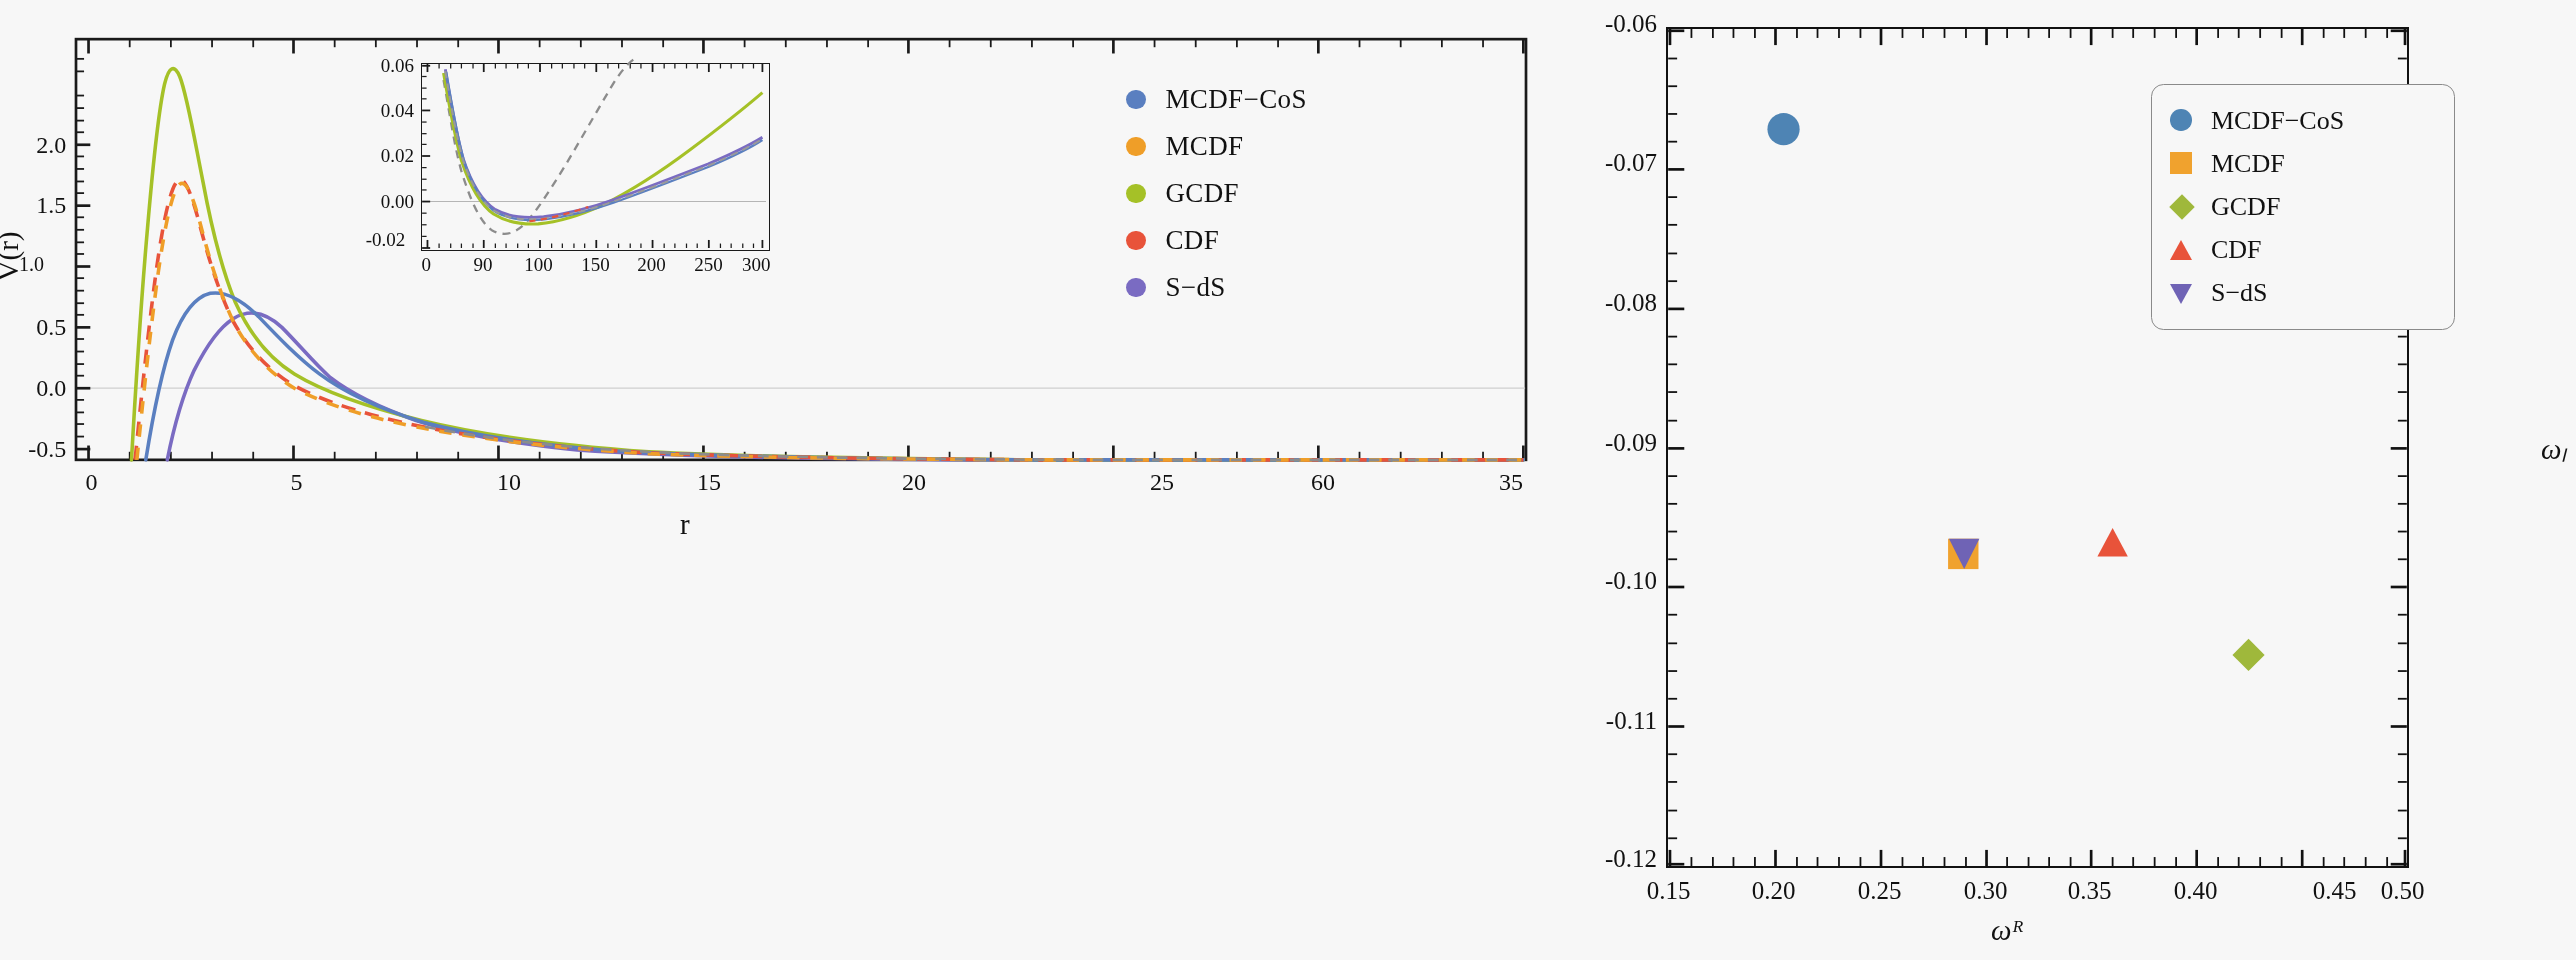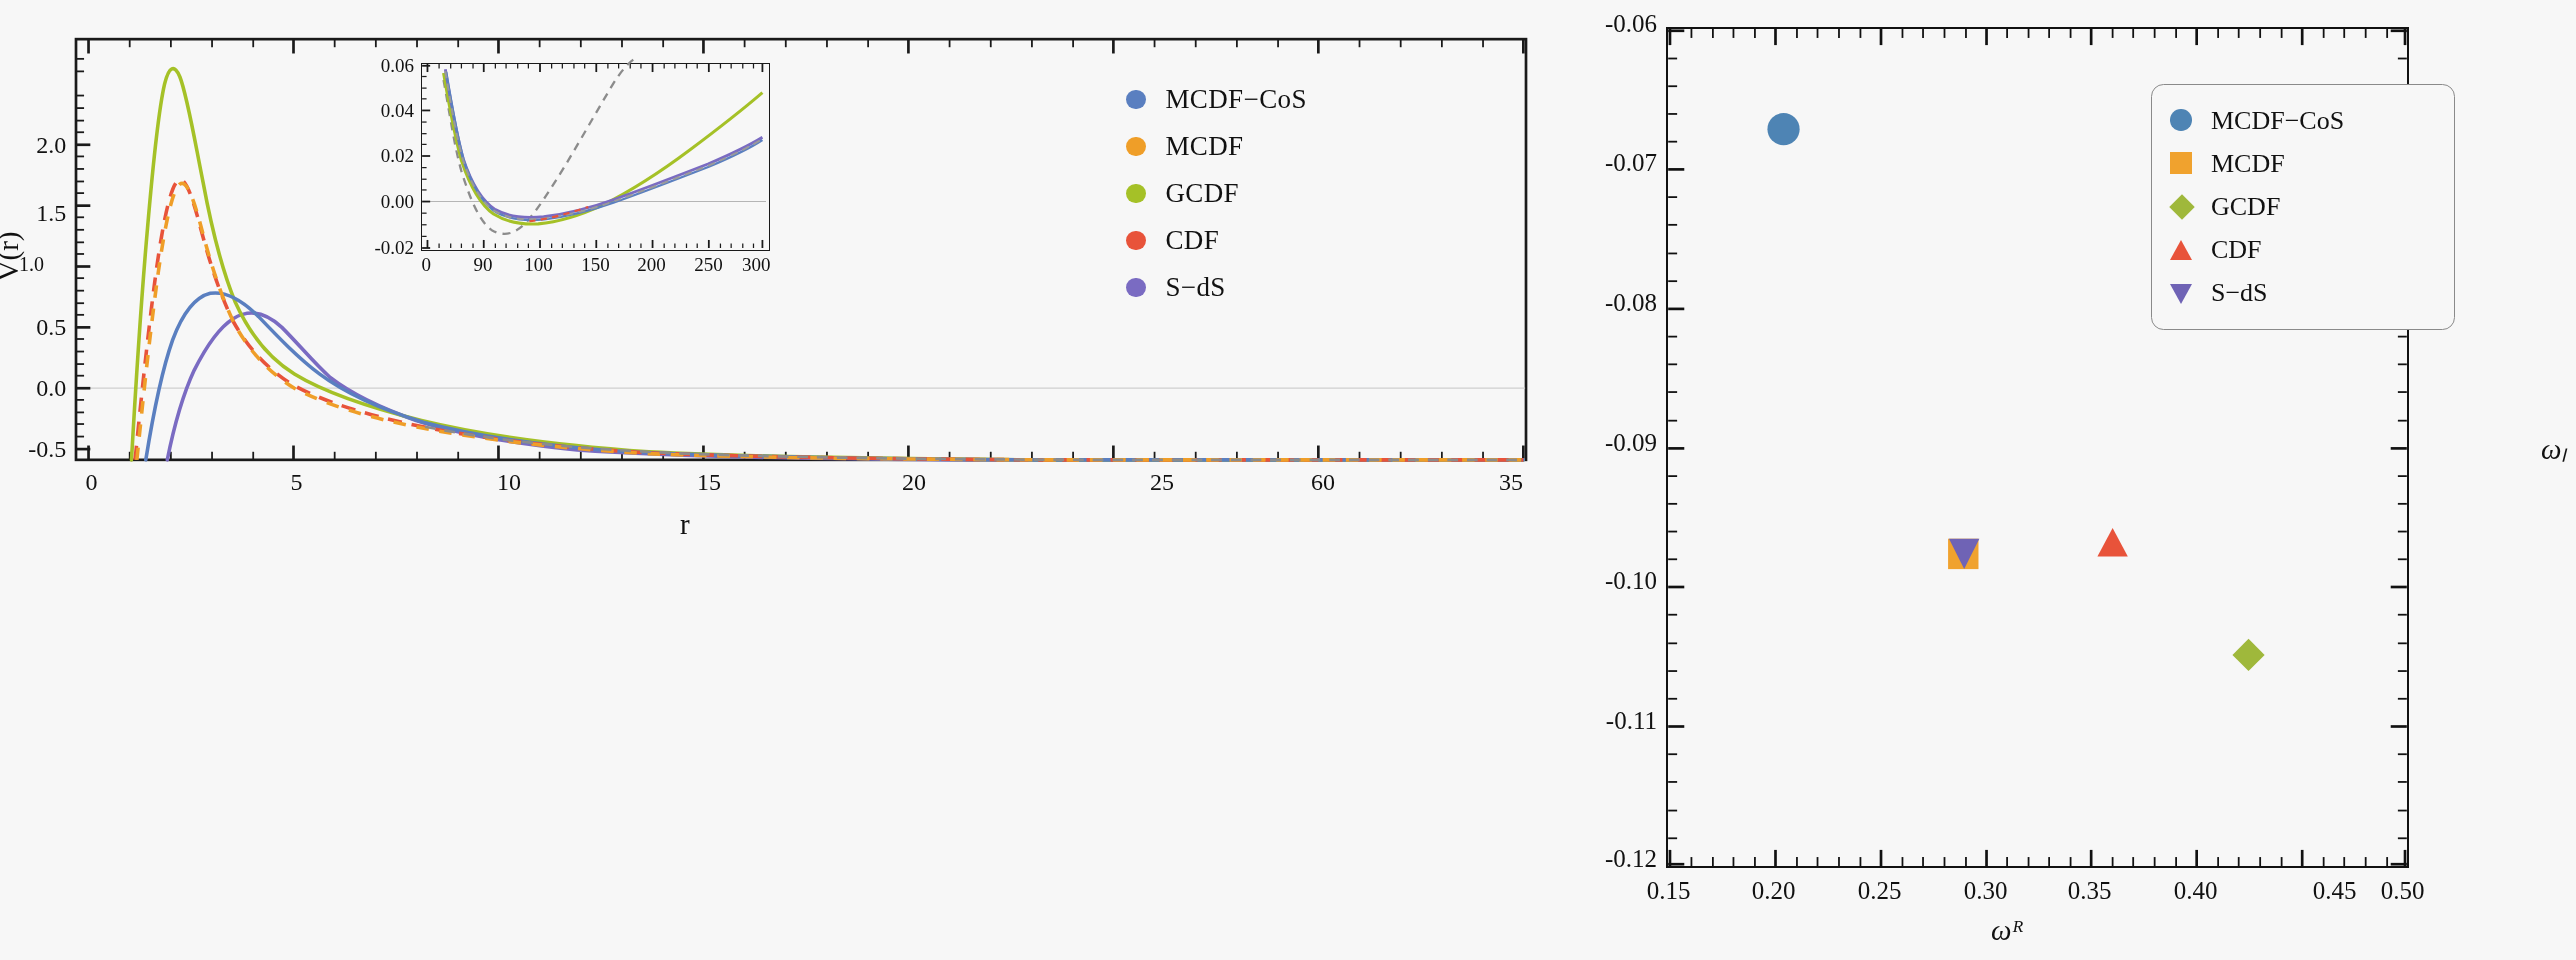--- a/index.html
+++ b/index.html
@@ -213,21 +213,21 @@
   <div class="ticklabel" style="left:692px;top:469px;width:34px;text-align:center;font-size:24px;">15</div>
   <div class="ticklabel" style="left:897px;top:469px;width:34px;text-align:center;font-size:24px;">20</div>
   <div class="ticklabel" style="left:1150px;top:469px;width:34px;text-align:left;font-size:24px;">25</div>
   <div class="ticklabel" style="left:1306px;top:469px;width:34px;text-align:center;font-size:24px;">60</div>
   <div class="ticklabel" style="left:1494px;top:469px;width:34px;text-align:center;font-size:24px;">35</div>
 
   <div class="ticklabel" style="left:7.2px;top:436px;width:59px;text-align:right;font-size:24px;">-0.5</div>
   <div class="ticklabel" style="left:7.2px;top:375px;width:59px;text-align:right;font-size:24px;">0.0</div>
   <div class="ticklabel" style="left:7.2px;top:314px;width:59px;text-align:right;font-size:24px;">0.5</div>
   <div class="ticklabel" style="left:19px;top:253px;width:59px;font-size:20px;">1.0</div>
-  <div class="ticklabel" style="left:7.2px;top:192px;width:59px;text-align:right;font-size:24px;margin-top:8px;">1.5</div>
+  <div class="ticklabel" style="left:7.2px;top:192px;width:59px;text-align:right;font-size:24px;">1.5</div>
   <div class="ticklabel" style="left:7.2px;top:132px;width:59px;text-align:right;font-size:24px;">2.0</div>
 
   <div class="axistitle" id="x-axis-title" style="left:680px;top:508px;font-size:29px;">r</div>
   <div class="axistitle" id="y-axis-title" style="left:-16px;top:240px;font-size:29px;transform:rotate(-90deg);transform-origin:center;">V(r)</div>
 
   <div id="inset">
     <div id="inset-frame">
       <svg width="345" height="184" class="curve-svg" viewBox="0 0 386 206">
 
         <line x1="1" y1="154" x2="385" y2="154" stroke="#b5b5b5" stroke-width="1.2"></line>
@@ -340,21 +340,21 @@
     </div>
 
     <div class="ticklabel" style="left:-10.7px;top:191px;width:32px;text-align:center;font-size:19px;">0</div>
     <div class="ticklabel" style="left:44px;top:191px;width:36px;text-align:center;font-size:19px;">90</div>
     <div class="ticklabel" style="left:98px;top:191px;width:39px;text-align:center;font-size:19px;">100</div>
     <div class="ticklabel" style="left:155px;top:191px;width:39px;text-align:center;font-size:19px;">150</div>
     <div class="ticklabel" style="left:211px;top:191px;width:39px;text-align:center;font-size:19px;">200</div>
     <div class="ticklabel" style="left:268px;top:191px;width:39px;text-align:center;font-size:19px;">250</div>
     <div class="ticklabel" style="left:321px;top:191px;width:39px;text-align:left;font-size:19px;">300</div>
 
-    <div class="ticklabel" style="left:-64px;top:174px;width:57px;text-align:right;font-size:19px;">-0.02</div>
+    <div class="ticklabel" style="left:-64px;top:166px;width:57px;text-align:center;font-size:19px;">-0.02</div>
     <div class="ticklabel" style="left:-64px;top:128px;width:57px;text-align:right;font-size:19px;">0.00</div>
     <div class="ticklabel" style="left:-64px;top:82px;width:57px;text-align:right;font-size:19px;">0.02</div>
     <div class="ticklabel" style="left:-64px;top:37px;width:57px;text-align:right;font-size:19px;">0.04</div>
     <div class="ticklabel" style="left:-64px;top:-8px;width:57px;text-align:right;font-size:19px;">0.06</div>
   </div>
 
   <div id="left-legend">
     <div class="leg-row">
       <span class="leg-dot" style="background:#5a7fc0;"></span>
       <span class="leg-text">MCDF−CoS</span>

